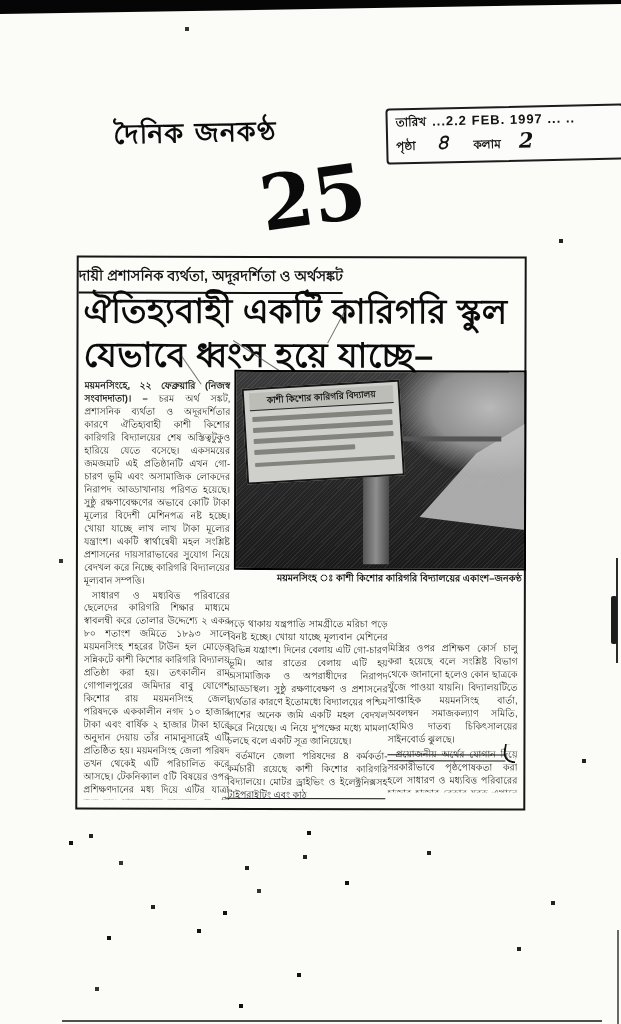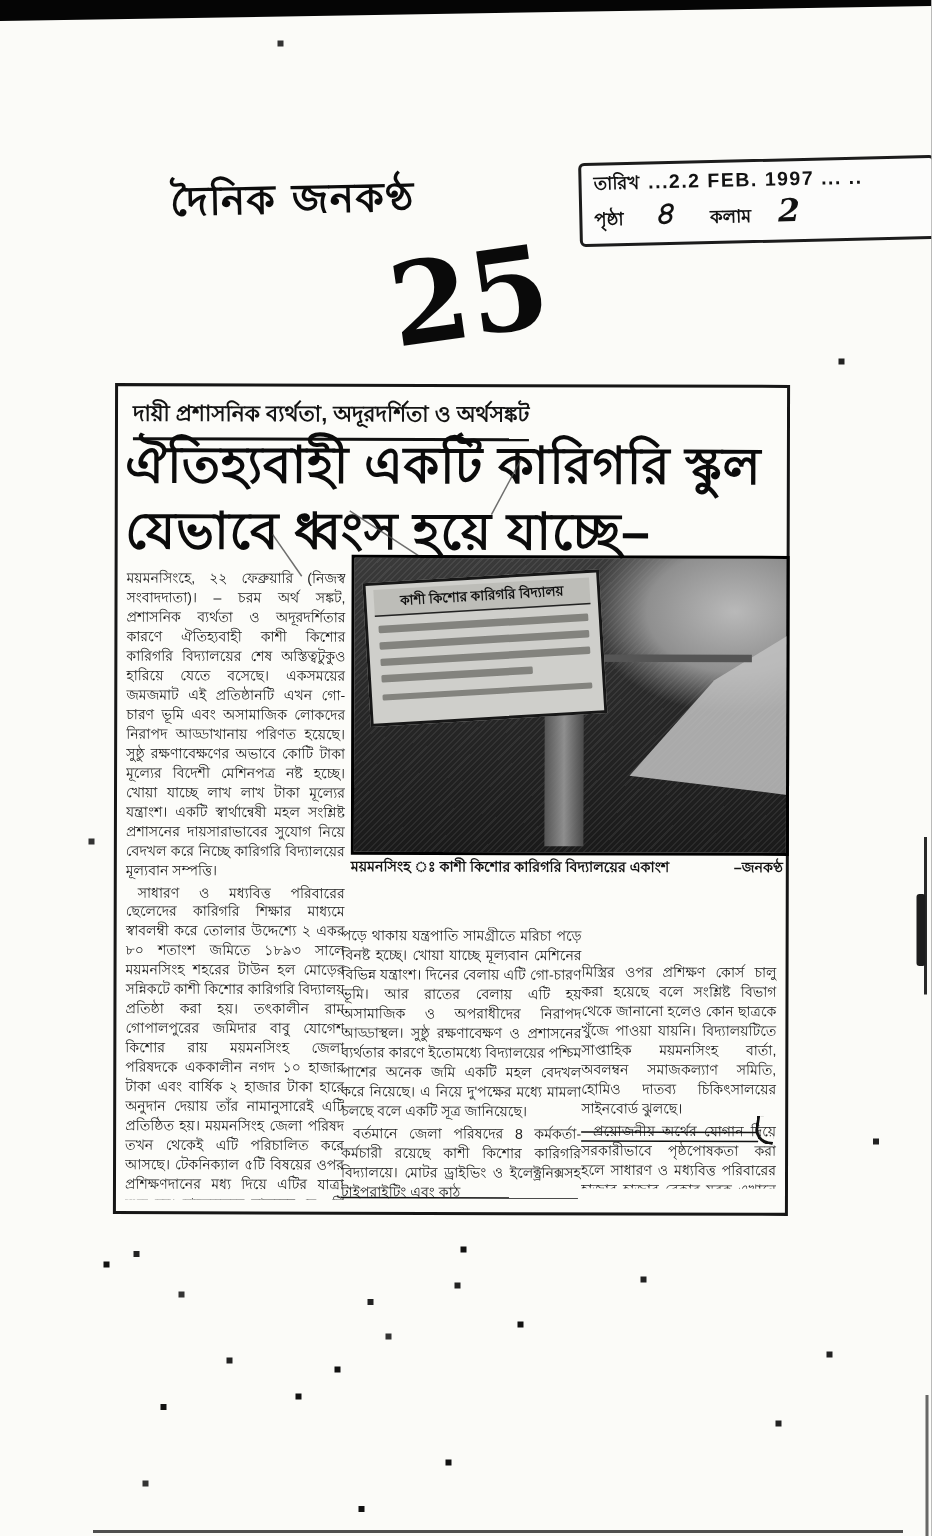--- a/index.html
+++ b/index.html
@@ -31,28 +31,28 @@
   .stamp-row{display:flex;align-items:baseline;gap:6px;font-weight:bold;color:#121212;}
   .stamp-label{font-size:12px;}
   .stamp-date-value{font-size:13px;letter-spacing:1px;white-space:nowrap;}
   .stamp-hand{font-family:"DejaVu Serif","Liberation Serif",serif;font-style:italic;font-size:21px;line-height:20px;}
   .clip-number{position:absolute;left:260px;top:160px;font-size:76px;font-weight:bold;
     font-family:"DejaVu Serif","Liberation Serif",serif;transform:rotate(-8deg);color:#0a0a0a;line-height:1;}
 
   
   .article{position:absolute;left:76px;top:256px;width:446px;height:550px;
     border:2px solid #161616;background:#fcfcf9;transform:rotate(.15deg);}
-  .kicker{position:absolute;left:10px;top:7px;font-size:14.5px;font-weight:bold;
+  .kicker{position:absolute;left:0;top:7px;font-size:14.5px;font-weight:bold;
     border-bottom:2.5px solid #111;padding-bottom:3px;white-space:nowrap;}
   .headline{position:absolute;left:5px;top:31px;width:436px;font-size:34px;font-weight:bold;
     line-height:1.3;letter-spacing:.5px;color:#0b0b0b;}
   .col{position:absolute;font-size:9.4px;line-height:1.38;text-align:justify;overflow:hidden;color:#1b1b1b;}
   .col p{margin:0 0 2px 0;text-indent:8px;}
   .col p.first{text-indent:0;}
-  .dateline{font-weight:normal;}
+  .dateline{font-weight:bold;}
   .col-left{left:6px;top:122px;width:146px;height:420px;}
   .col-mid{left:150px;top:360px;width:160px;height:198px;}
   .col-right{left:310px;top:344px;width:130px;height:150px;margin-top:40px;}
   .mid-underline{position:absolute;left:150px;top:540px;width:158px;height:1px;background:#111;}
   .end-rule{position:absolute;left:310px;top:496px;width:118px;height:5px;
     border-top:1.5px solid #111;border-bottom:1.5px solid #111;}
   .end-curl{position:absolute;left:426px;top:486px;width:11px;height:16px;
     border-left:2px solid #111;border-bottom:2px solid #111;border-bottom-left-radius:10px;
     transform:rotate(8deg);}
 
@@ -68,21 +68,21 @@
   .pillar{position:absolute;left:44%;top:62px;width:26px;height:130px;
     background:linear-gradient(90deg,#5a5a5a,#9a9a9a 50%,#4d4d4d);opacity:.9;}
   .crossbar{position:absolute;left:40%;top:64px;width:150px;height:5px;background:#555;}
   .sign{position:absolute;left:8px;top:12px;width:158px;height:96px;background:#cfcfcb;
     border:2px solid #171717;transform:rotate(-3.5deg);padding:3px 5px;box-sizing:border-box;}
   .sign-title{font-size:9px;font-weight:bold;color:#111;background:#bdbdb8;border-bottom:1.5px solid #222;
     text-align:center;padding:1px 0;white-space:nowrap;overflow:hidden;}
   .sign-bar{height:5px;background:#6f6f6a;margin:6px 2px 0 2px;border-radius:1px;opacity:.8;}
   .sign-bar.short{width:70%;}
   .caption-row{position:absolute;left:156px;top:313px;width:288px;display:flex;
-    justify-content:space-between;font-size:9.5px;font-weight:bold;color:#141414;}
+    justify-content:flex-end;font-size:9.5px;font-weight:bold;color:#141414;}
 
   
   .scribble{position:absolute;background:#4a4a4a;height:1px;opacity:.8;}
 </style>
 </head>
 <body>
 
 <div id="page">
 
   <div class="top-strip"></div>

